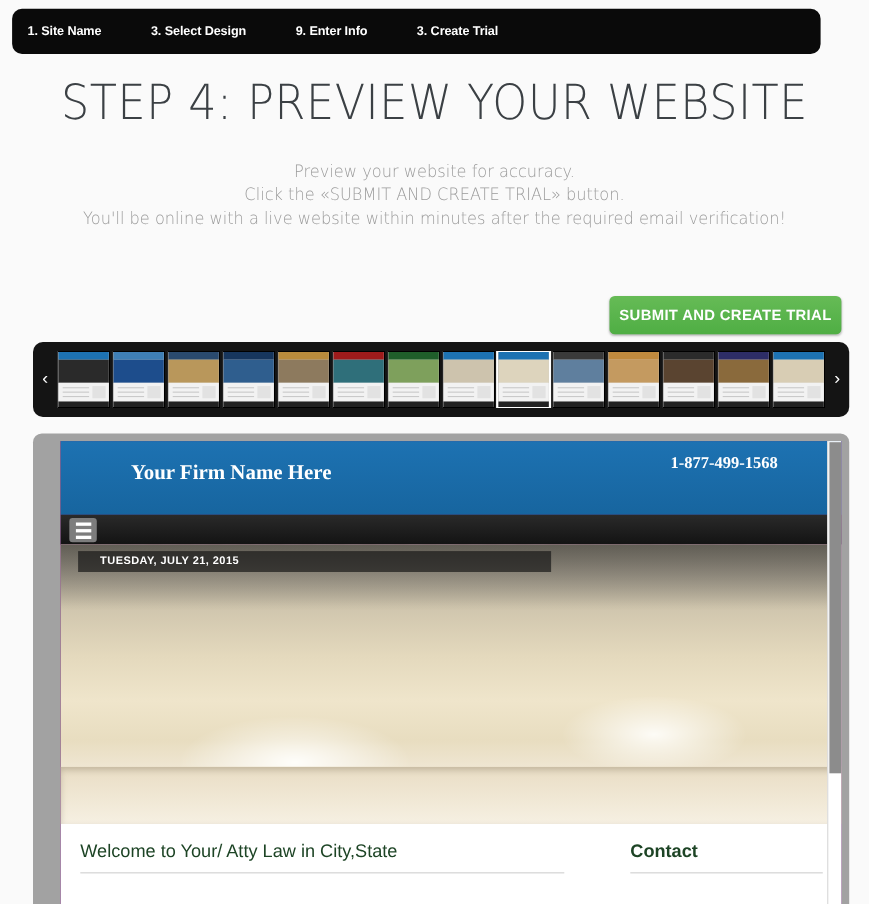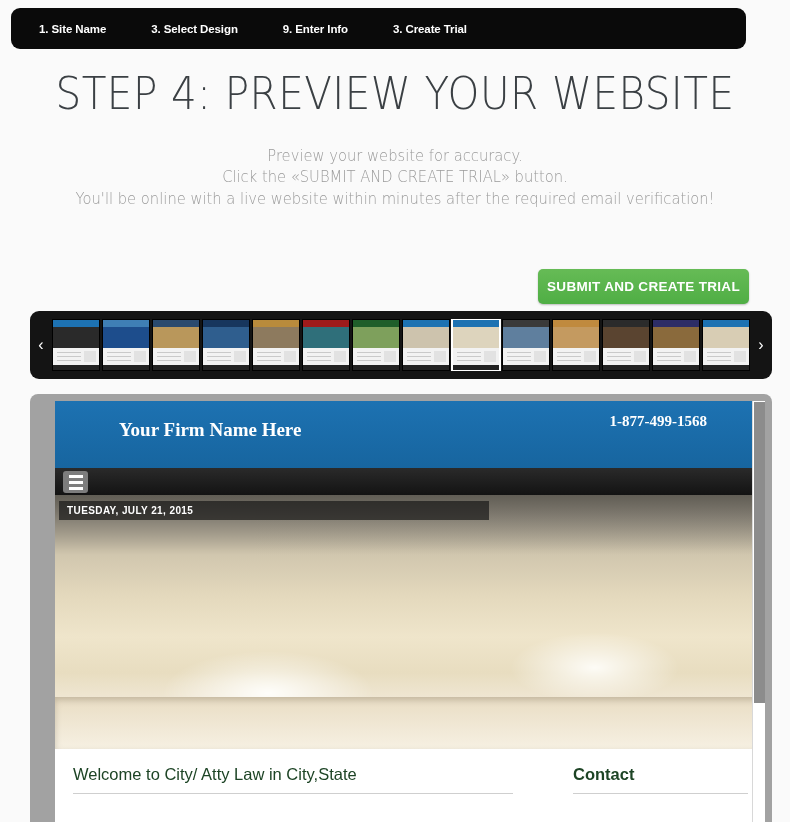--- a/index.html
+++ b/index.html
@@ -10,21 +10,21 @@
     overflow: hidden;
   }
 
   
   .stepbar {
     position: absolute; left: 11px; top: 8px;
     width: 735px; height: 41px;
     background: #0a0a0a;
     border-radius: 9px;
     display: flex; align-items: center;
-    padding-left: 28px;
+    padding-left: 14px;
   }
   .step {
     color: #ffffff;
     font-size: 11.5px;
     font-weight: bold;
     letter-spacing: -0.1px;
     margin-right: 45px;
     white-space: nowrap;
     font-family: "Liberation Sans", sans-serif;
   }
@@ -187,29 +187,29 @@
   .hero-shade-top {
     position:absolute; left:0; right:0; top:0; height:60px;
     background: linear-gradient(rgba(60,56,48,.55), rgba(60,56,48,0));
   }
   .hero-base {
     position:absolute; left:0; right:0; bottom:0; height:52px;
     background: linear-gradient(#e9ddc4, #f6f0e2);
     box-shadow: inset 0 3px 6px rgba(120,110,90,.35);
   }
   .datebar {
-    position: absolute; left: 4px; top: 6px;
+    position: absolute; left: 16px; top: 6px;
     width: 430px; height: 19px;
     background: rgba(20,20,20,.68);
     color: #ffffff;
     font-size: 10px;
     font-weight: bold;
     letter-spacing: 0.4px;
     line-height: 19px;
-    padding-left: 8px;
+    padding-left: 20px;
     z-index: 3;
   }
 
   .site-body {
     position: relative;
     padding: 20px 0 0 0;
     background: #ffffff;
     height: 73px;
   }
   .col-main { position:absolute; left: 18px; top: 16px; width: 440px; }
@@ -246,21 +246,21 @@
 </div>
 
 <h1 class="page-title">STEP 4: PREVIEW YOUR WEBSITE</h1>
 
 <div class="blurb">
   <div>Preview your website for accuracy.</div>
   <div>Click the «SUBMIT AND CREATE TRIAL» button.</div>
   <div>You'll be online with a live website within minutes after the required email verification!</div>
 </div>
 
-<button class="submit-btn" style="background-color: rgb(85, 176, 73);">SUBMIT AND CREATE TRIAL</button>
+<button class="submit-btn" style="background-color: rgb(85, 176, 73); margin-left: 16px;">SUBMIT AND CREATE TRIAL</button>
 
 <div class="carousel">
   <div class="car-arrow">‹</div>
   <div class="thumbs" id="thumbs">
       <div class="thumb">
         <div class="t-bar" style="background:#1d72b2"></div>
         <div class="t-hero" style="background:#2a2a2a"></div>
         <div class="t-body">
           <div class="t-line" style="top:4px"></div>
           <div class="t-line" style="top:8px"></div>
@@ -434,21 +434,21 @@
 
     <div class="hero">
       <div class="hero-img"></div>
       <div class="hero-shade-top"></div>
       <div class="hero-base"></div>
       <div class="datebar">TUESDAY, JULY 21, 2015</div>
     </div>
 
     <div class="site-body">
       <div class="col-main">
-        <div class="sec-title">Welcome to City/ Atty Law in City,State</div>
+        <div class="sec-title">Welcome to Your/ Atty Law in City,State</div>
       </div>
       <div class="col-side">
         <div class="sec-title">Contact</div>
       </div>
     </div>
 
     <div class="scroll-track">
       <div class="scroll-thumb"></div>
     </div>
   </div>

